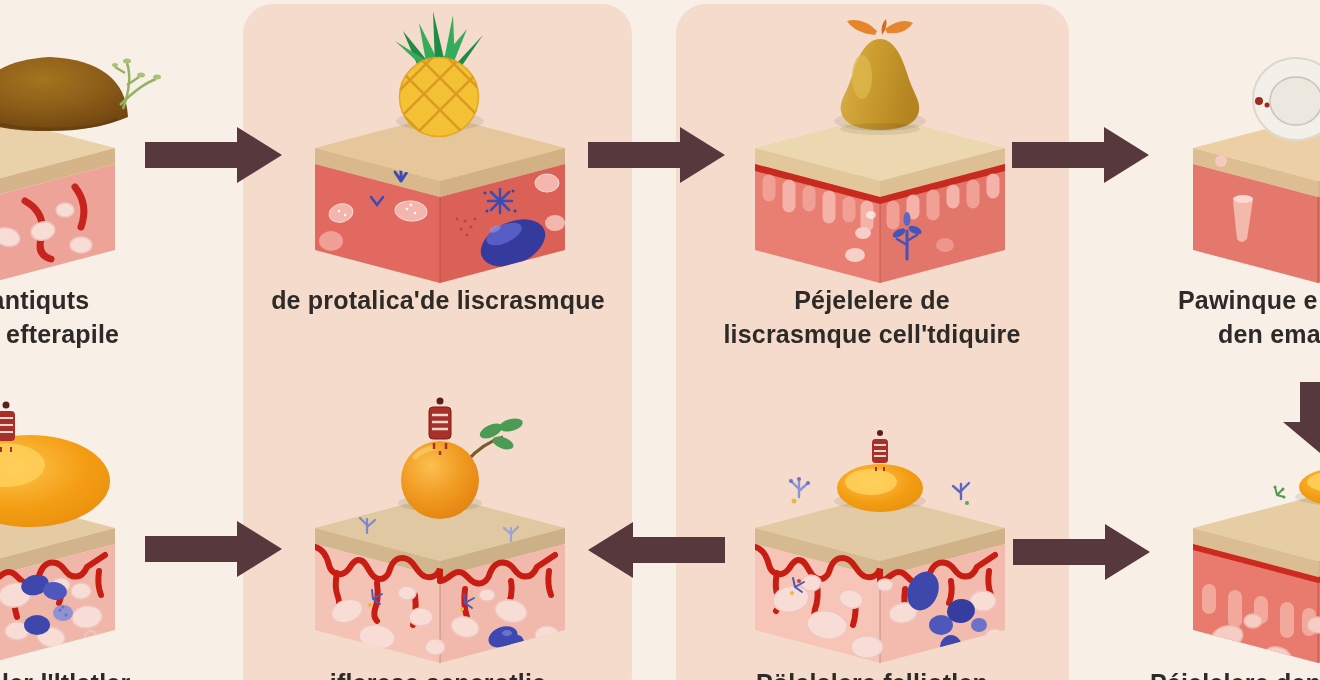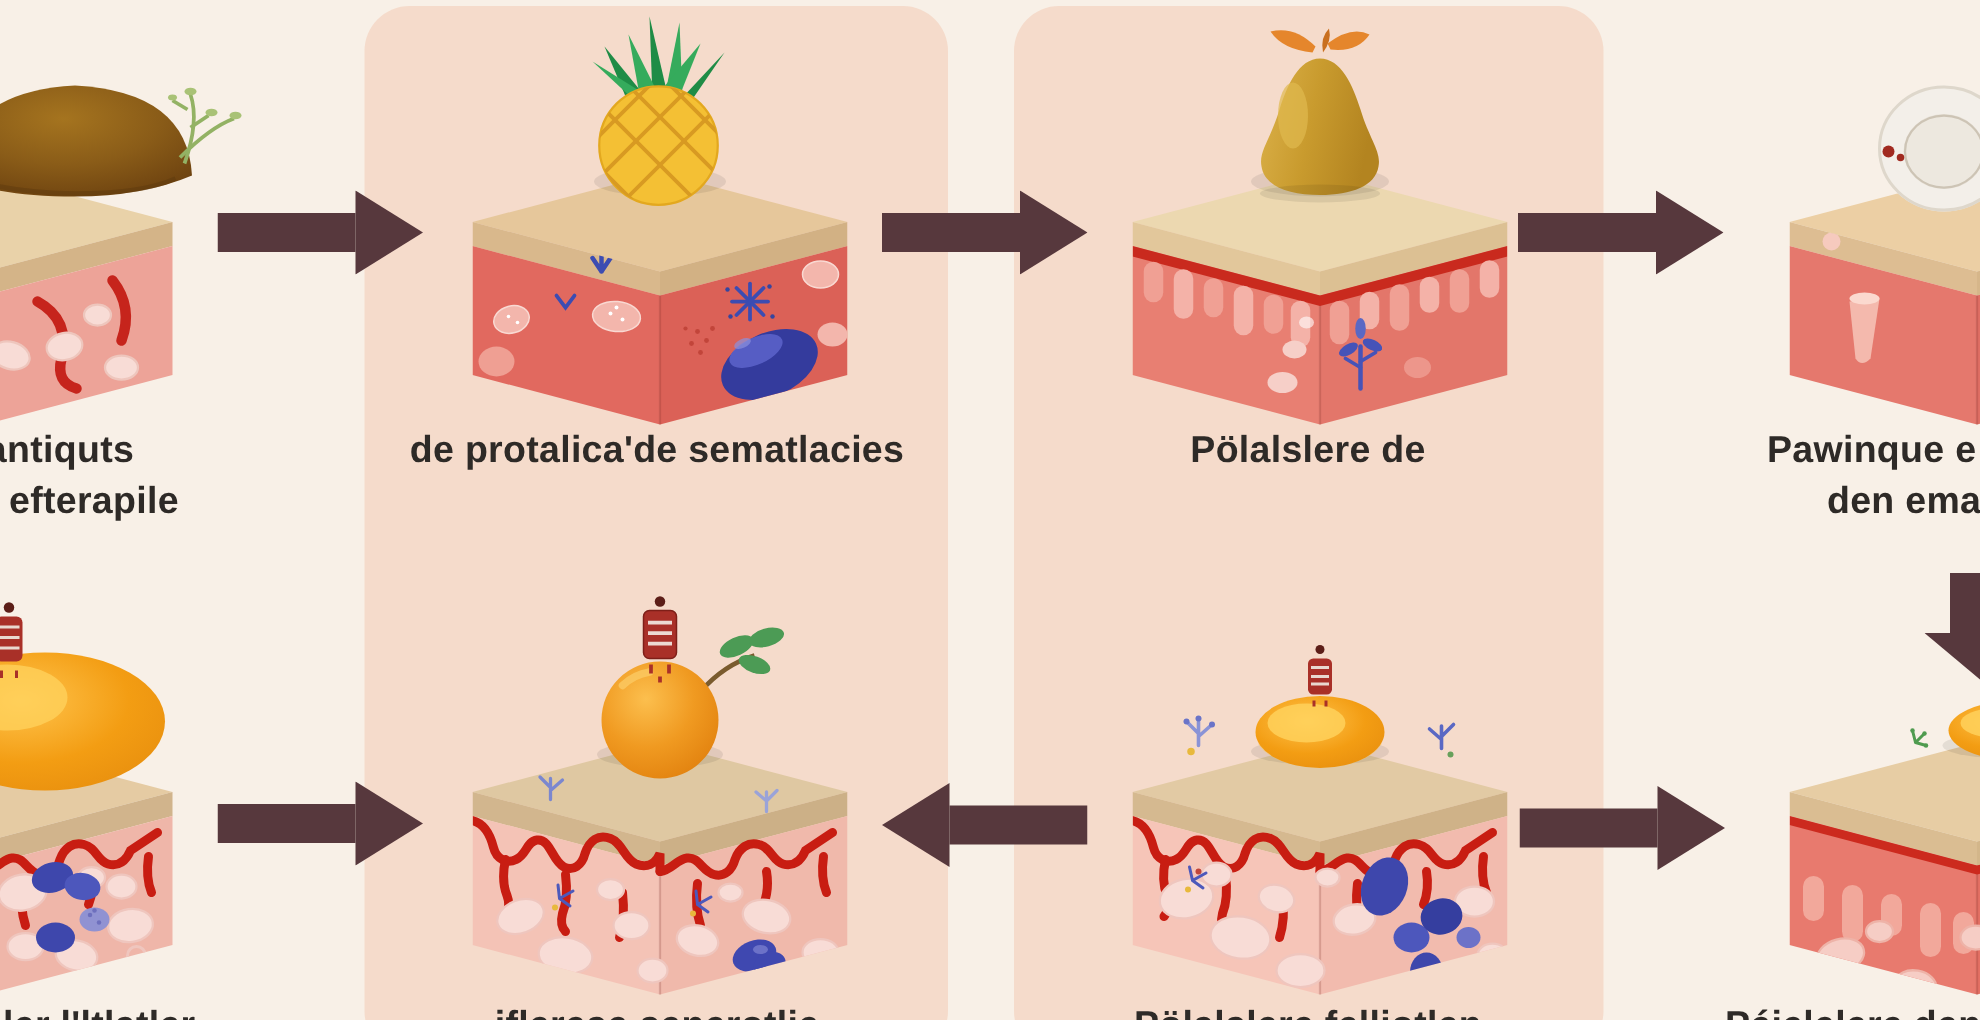--- a/index.html
+++ b/index.html
@@ -551,24 +551,25 @@
           <polygon points="92,0 137,28 92,56"></polygon>
         </g>
       </svg>
   </div>
 
   <div class="label" style="left:-115px;top:283px;width:310px">
     <div>antiquts</div>
     <div>ent efterapile</div>
   </div>
   <div class="label" style="left:262px;top:283px;width:352px">
-    <div>de protalica'de sematlacies</div>
+    <div>de protalica'de liscrasmque</div>
   </div>
   <div class="label" style="left:696px;top:283px;width:352px">
-    <div>Pölalslere de</div>
+    <div>Péjelelere de</div>
+    <div>liscrasmque cell'tdiquire</div>
   </div>
   <div class="label left-align" style="left:1178px;top:283px;width:240px">
     <div>Pawinque e</div>
     <div class="indent">den ema</div>
   </div>
 
   <div class="label" style="left:-115px;top:666px;width:310px">
     <div>Itataler l'ltlatler</div>
   </div>
   <div class="label" style="left:282px;top:666px;width:312px">

